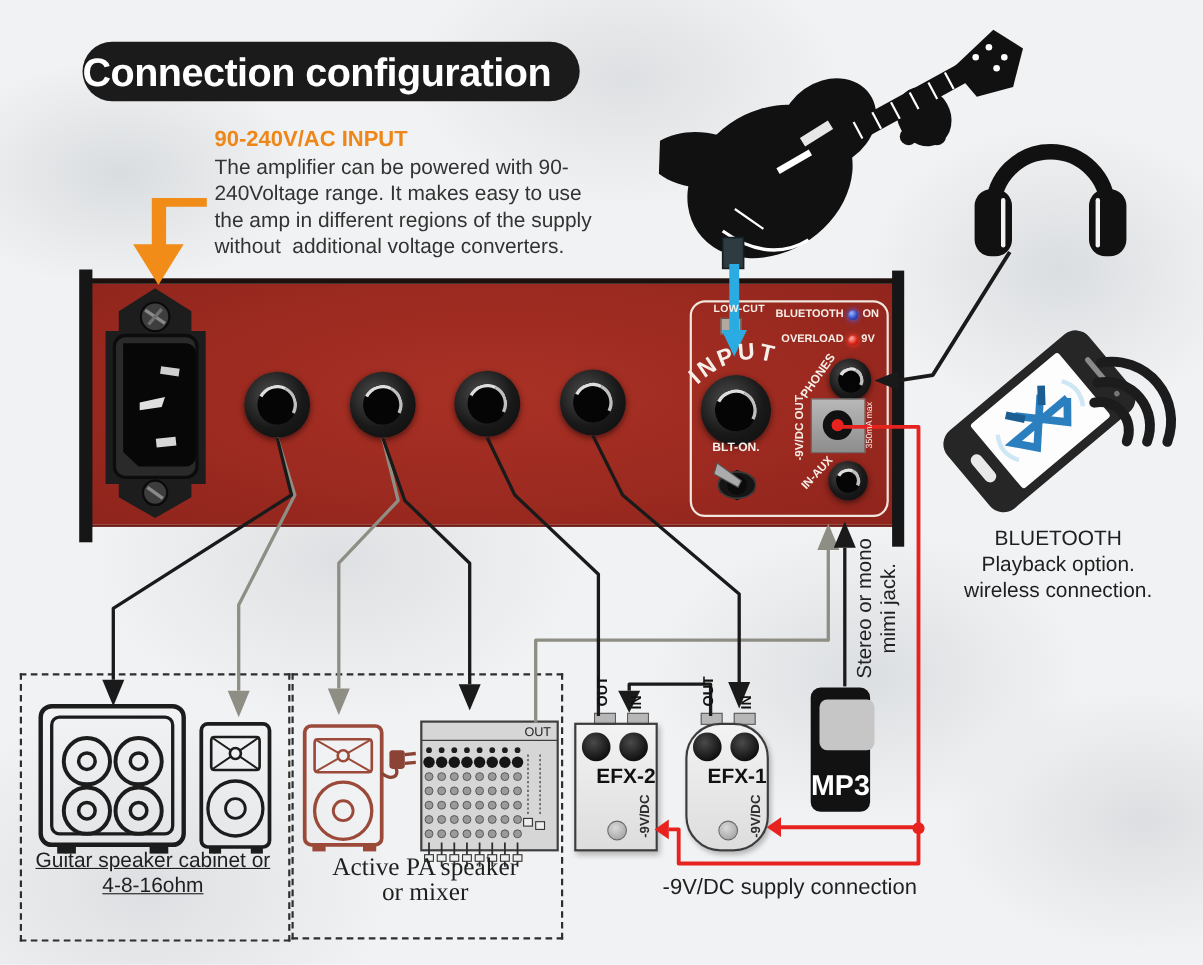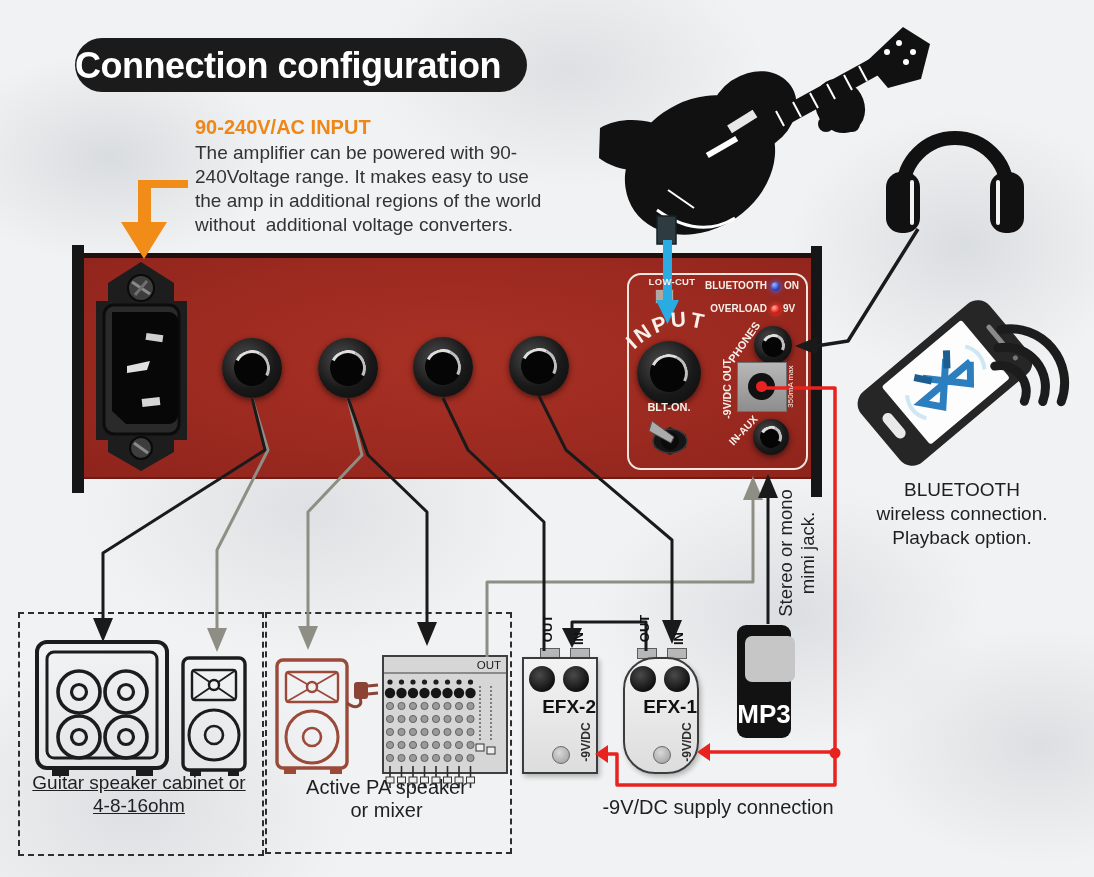--- a/index.html
+++ b/index.html
@@ -353,34 +353,34 @@
     <text font-size="21" font-weight="bold" fill="#f7f0ea" letter-spacing="3">
       <textPath href="#inputArc" startOffset="4">INPUT</textPath>
     </text>
   </svg>
 
   <div class="abs title-pill">Connection configuration</div>
 
   <div class="abs note-head">90-240V/AC INPUT</div>
   <div class="para-line" style="top:142px;">The amplifier can be powered with 90-</div>
   <div class="para-line" style="top:166px;">240Voltage range. It makes easy to use</div>
-  <div class="para-line" style="top:190px;">the amp in additional regions of the world</div>
+  <div class="para-line" style="top:190px;">the amp in different regions of the supply</div>
   <div class="para-line" style="top:214px;">without  additional voltage converters.</div>
 
   <div class="cap" style="left:20px;top:772px;width:238px;font-size:19px;line-height:22.5px;text-decoration:underline;">
     <div>Guitar speaker cabinet or</div>
     <div>4-8-16ohm</div>
   </div>
 
-  <div class="cap" style="left:267px;top:776px;width:239px;font-size:20px;line-height:23px;">
+  <div class="cap" style="left:267px;top:776px;width:239px;font-size:23px;line-height:23px;font-family:Liberation Serif, serif;">
     <div>Active PA speaker</div>
     <div>or mixer</div>
   </div>
 
   <div class="cap" style="left:568px;top:796px;width:300px;font-size:20px;">-9V/DC supply connection</div>
 
   <div class="cap" style="left:858px;top:478px;width:208px;font-size:19px;line-height:24px;">
     <div>BLUETOOTH</div>
+    <div>Playback option.</div>
     <div>wireless connection.</div>
-    <div>Playback option.</div>
   </div>
 
 </div>
 
 </body></html>

